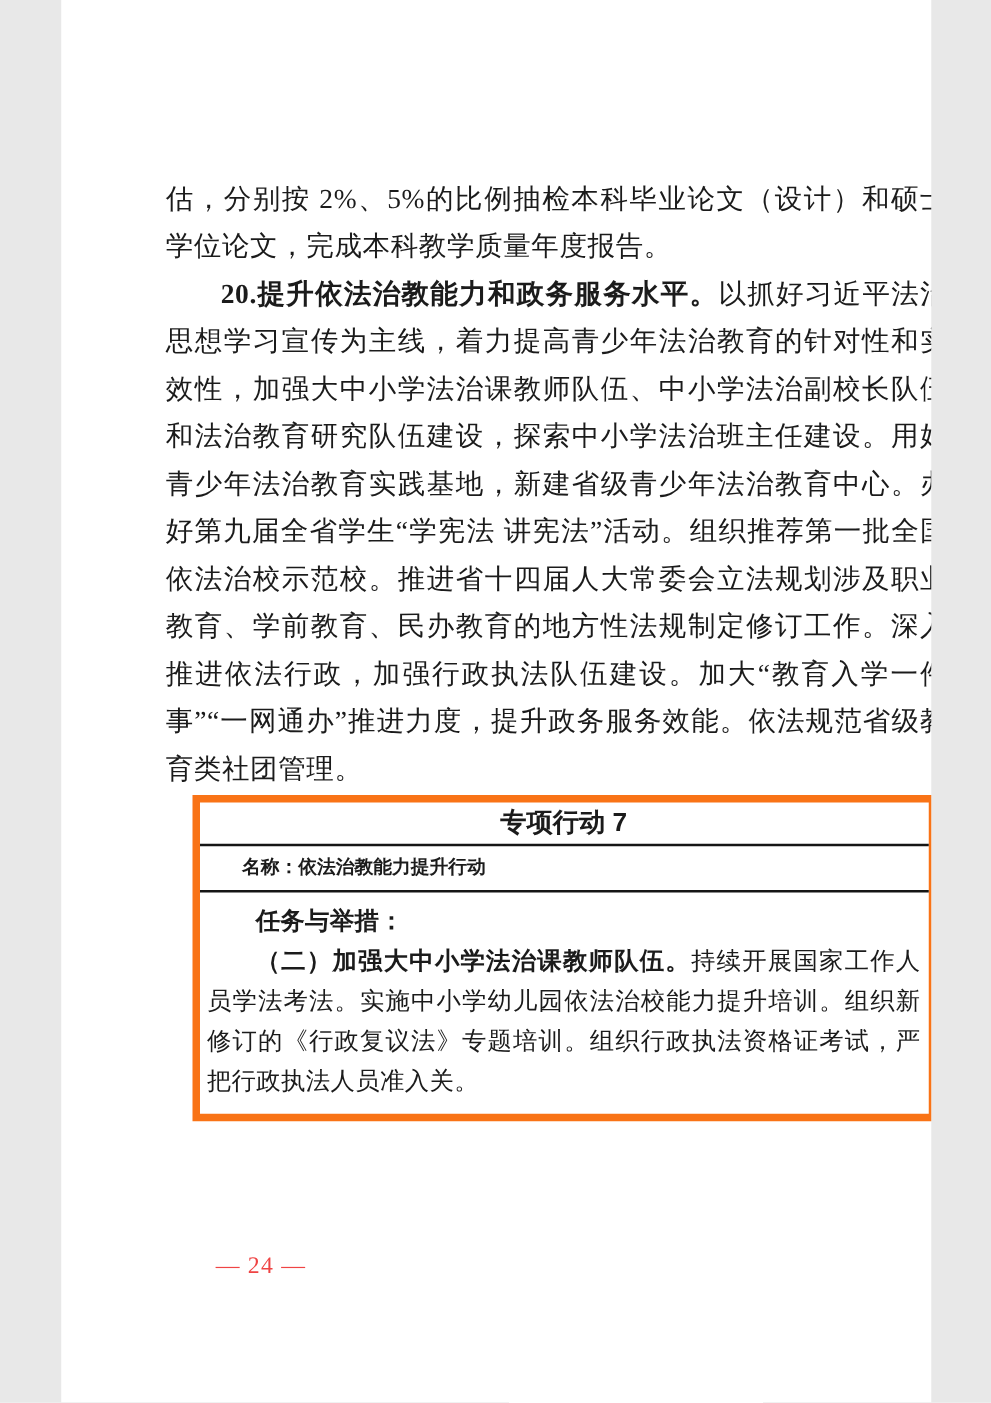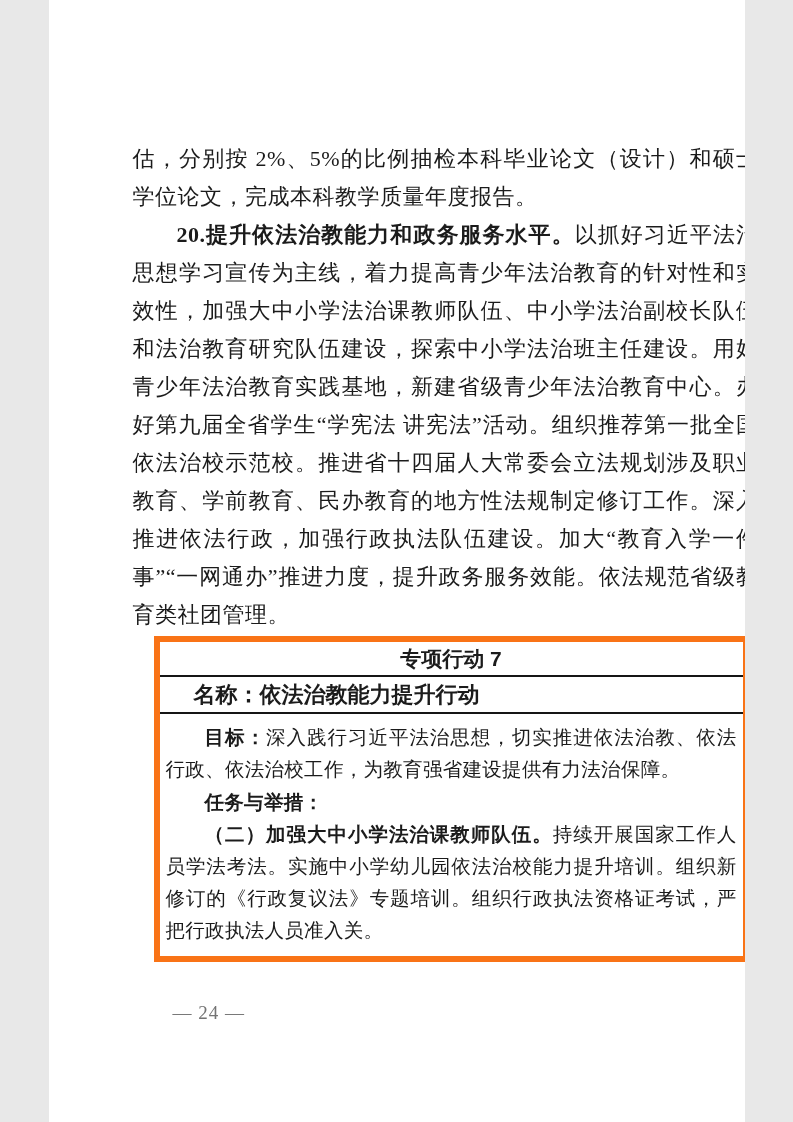--- a/index.html
+++ b/index.html
@@ -43,21 +43,21 @@
     font-family: "Liberation Sans", "DejaVu Sans", sans-serif;
     font-weight: bold;
     font-size: 21px;
     line-height: 25px;
     text-align: center;
     padding: 4px 2px;
   }
   .t-name {
     font-family: Liberation Serif, serif;
     font-weight: bold;
-    font-size: 22px;
+    font-size: 15px;
     line-height: 25px;
     padding: 5px 8px 5px 34px;
   }
   .t-body {
     padding: 7px 6px 9px 6px;
     font-size: 19.5px;
     line-height: 32px;
   }
   .t-body p {
     margin: 0;
@@ -69,21 +69,21 @@
   .heiti {
     font-family: "Liberation Sans", "DejaVu Sans", sans-serif;
     font-weight: bold;
   }
   .footer {
     position: absolute;
     left: 124px;
     top: 1002px;
     font-size: 19px;
     letter-spacing: 1px;
-    color: #737373;
+    color: #ef4444;
   }
 </style>
 </head>
 <body>
 
 <div class="page">
   <div class="content">
 
     <p class="para">
       <span>估，分别按 2%、5%的比例抽检本科毕业论文（设计）和硕士学位论文，完成本科教学质量年度报告。</span>
@@ -91,23 +91,20 @@
 
     <p class="para indent">
       <span class="lead-bold">20.提升依法治教能力和政务服务水平。</span><span>以抓好习近平法治思想学习宣传为主线，着力提高青少年法治教育的针对性和实效性，加强大中小学法治课教师队伍、中小学法治副校长队伍和法治教育研究队伍建设，探索中小学法治班主任建设。用好青少年法治教育实践基地，新建省级青少年法治教育中心。办好第九届全省学生“学宪法 讲宪法”活动。组织推荐第一批全国依法治校示范校。推进省十四届人大常委会立法规划涉及职业教育、学前教育、民办教育的地方性法规制定修订工作。深入推进依法行政，加强行政执法队伍建设。加大“教育入学一件事”“一网通办”推进力度，提升政务服务效能。依法规范省级教育类社团管理。</span>
     </p>
 
     <div class="atable">
       <div class="trow t-title">专项行动 7</div>
       <div class="trow t-name">名称：依法治教能力提升行动</div>
       <div class="trow t-body">
         <p>
-          <span class="heiti">目标：</span><span>深入践行习近平法治思想，切实推进依法治教、依法行政、依法治校工作，为教育强省建设提供有力法治保障。</span>
-        </p>
-        <p>
           <span class="heiti">任务与举措：</span>
         </p>
         <p>
           <span class="lead-bold">（二）加强大中小学法治课教师队伍。</span><span>持续开展国家工作人员学法考法。实施中小学幼儿园依法治校能力提升培训。组织新修订的《行政复议法》专题培训。组织行政执法资格证考试，严把行政执法人员准入关。</span>
         </p>
       </div>
     </div>
 
   </div>
 

